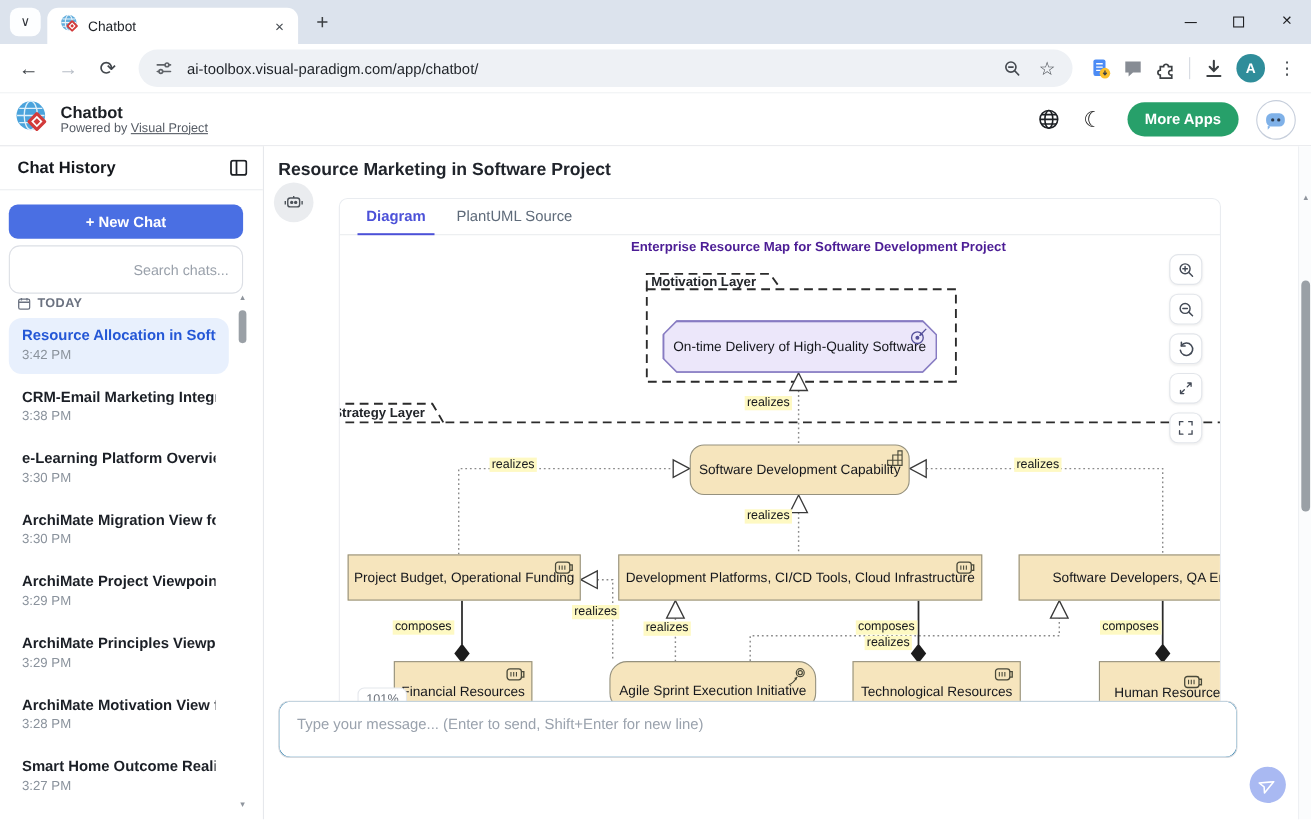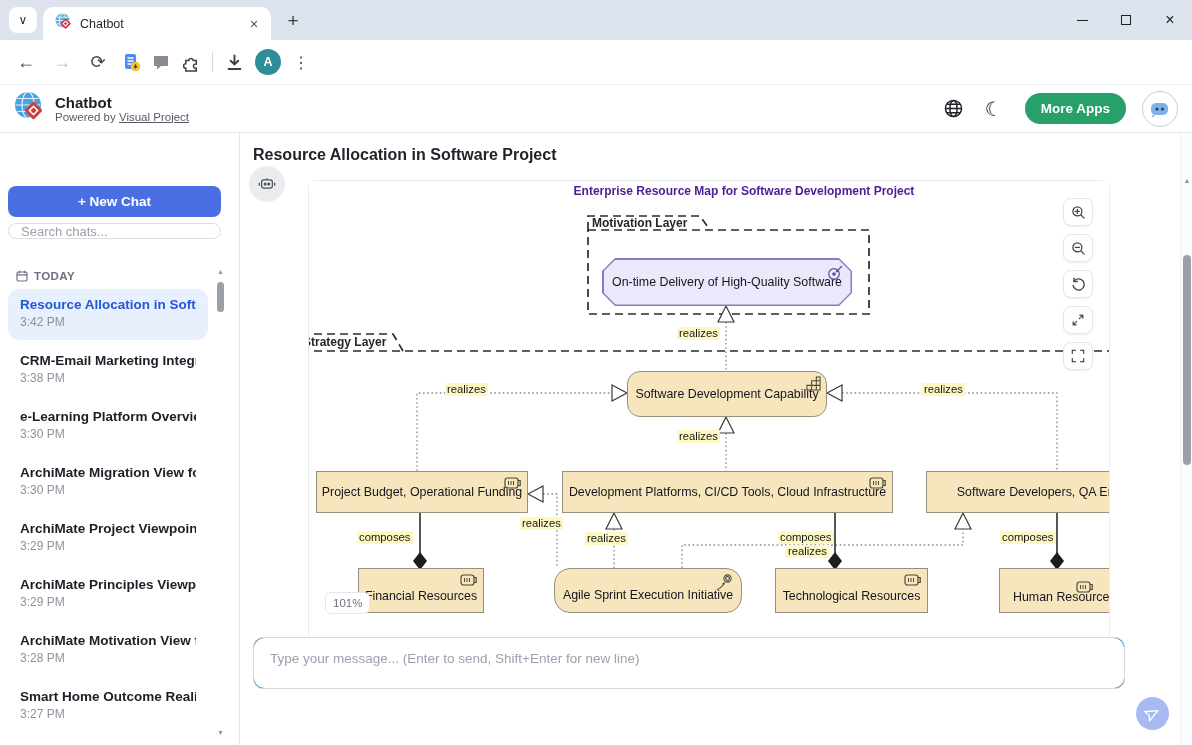--- a/index.html
+++ b/index.html
@@ -34,21 +34,21 @@
   .ah-ic { width:30px; display:flex; align-items:center; justify-content:center; font-size:17px; color:#222; cursor:pointer;}
   .more-apps { background:#27a06a; color:#fff; font-size:13.5px; font-weight:bold; border:none; border-radius:999px; padding:8px 16px; cursor:pointer; margin:0 6px;}
   .bot-badge { width:36px; height:36px; border-radius:50%; border:1.5px solid #c6cedb; display:flex; align-items:center; justify-content:center; cursor:pointer;}
   
   .content { display:flex; height:612px; }
   .sidebar { width:240px; border-right:1px solid #e6e8ec; position:relative; flex:none;}
   .sb-head { height:40px; display:flex; align-items:center; justify-content:space-between; padding:0 14px 0 16px; border-bottom:1px solid #eceef1;}
   .sb-title { font-size:15px; font-weight:bold; color:#15181d;}
   .panel-btn { cursor:pointer; display:flex; }
   .new-chat { position:absolute; left:8px; top:53px; width:213px; height:31px; background:#4a6fe3; border:none; border-radius:8px; color:#fff; font-size:13.5px; font-weight:bold; cursor:pointer;}
-  .search { position:absolute; left:8px; top:90px; width:213px; height:16px; border:1px solid #dcdfe5; border-radius:10px; padding:0 12px; font-size:13px; color:#333; font-family:"Liberation Sans",sans-serif;}
+  .search { position:absolute; left:8px; top:90px; width:213px; height:44px; border:1px solid #dcdfe5; border-radius:10px; padding:0 12px; font-size:13px; color:#333; font-family:"Liberation Sans",sans-serif;text-align:right;}
   .search::placeholder { color:#9aa1ab; }
   .today-row { position:absolute; left:16px; top:137px; display:flex; align-items:center; gap:6px; color:#6b7280; font-size:11.5px; font-weight:bold; letter-spacing:.4px;}
   .chatlist { position:absolute; left:0; top:156px; width:228px; }
   .chat-item { margin:0 0 5px 8px; width:200px; padding:8px 12px; border-radius:12px; cursor:pointer; height:51px;}
   .chat-item .ci-title { font-size:13.5px; font-weight:bold; color:#1b1f26; white-space:nowrap; overflow:hidden;}
   .chat-item .ci-time { font-size:12px; color:#8a929c; margin-top:3px;}
   .chat-item.active { background:#e8f0fd; }
   .chat-item.active .ci-title { color:#2457d6; }
   .sb-scroll { position:absolute; right:13px; top:135px; width:11px; height:472px;}
   .sb-up,.sb-down{ position:absolute; left:0; width:11px; font-size:7px; color:#8f959d; text-align:center;}
@@ -118,20 +118,38 @@
     <div class="win-btn">
         <span style="font-size:16px;">×</span>
       </div>
   </div>
 </div>
 
 <div class="toolbar">
   <span class="nav-ic">←</span>
   <span class="nav-ic dim">→</span>
   <span class="nav-ic">⟳</span>
+  <div class="urlbar">
+    <span class="pill-ic">
+      <svg width="16" height="16" viewBox="0 0 16 16" fill="none" stroke="#5f6368" stroke-width="1.5" stroke-linecap="round">
+          <path d="M2 5 h7 M12.5 5 h1.5"></path>
+          <circle cx="10.8" cy="5" r="1.7"></circle>
+          <path d="M2 11 h1.5 M7 11 h7"></path>
+          <circle cx="5.2" cy="11" r="1.7"></circle>
+        </svg>
+    </span>
+    <span class="url-text">ai-toolbox.visual-paradigm.com/app/chatbot/</span>
+    <span class="pill-ic">
+      <svg width="17" height="17" viewBox="0 0 17 17" fill="none" stroke="#454a50" stroke-width="1.5" stroke-linecap="round">
+          <circle cx="7" cy="7" r="4.6"></circle>
+          <path d="M10.5 10.5 L14 14 M5 7 h4"></path>
+        </svg>
+    </span>
+    <span class="pill-ic" style="font-size:17px;">☆</span>
+  </div>
   <span class="ext-ic">
     <svg width="19" height="19" viewBox="0 0 19 19">
         <rect x="3" y="1" width="11" height="15" rx="2" fill="#4b8bf5"></rect>
         <path d="M5.5 5 h6 M5.5 8 h6 M5.5 11 h4" stroke="#fff" stroke-width="1.3"></path>
         <circle cx="13.5" cy="13.5" r="4.8" fill="#fbc02d"></circle>
         <path d="M13.5 11.2 v3.4 M11.9 13.2 l1.6 1.7 1.6 -1.7" stroke="#3c4043" stroke-width="1.2" fill="none"></path>
       </svg>
   </span>
   <span class="ext-ic">
     <svg width="18" height="18" viewBox="0 0 18 18">
@@ -183,20 +201,30 @@
         <path d="M7 18 l-2.5 3 v-3.5 z" fill="#7fb1e8"></path>
         <circle cx="9" cy="12" r="1.5" fill="#2b3a4d"></circle>
         <circle cx="14.5" cy="12" r="1.5" fill="#2b3a4d"></circle>
       </svg>
   </span>
 </div>
 
 <div class="content">
 
   <div class="sidebar">
+    <div class="sb-head">
+      <span class="sb-title">Chat History</span>
+      <span class="panel-btn">
+        <svg width="16" height="15" viewBox="0 0 16 15" fill="none" stroke="#1d2025" stroke-width="1.6">
+            <rect x="1" y="1" width="14" height="13" rx="2"></rect>
+            <path d="M6 1 v13"></path>
+            <rect x="1.8" y="1.8" width="3.4" height="11.4" fill="#1d2025" stroke="none" opacity="0"></rect>
+          </svg>
+      </span>
+    </div>
     <button class="new-chat">+   New Chat</button>
     <input class="search" placeholder="Search chats..." style="">
     <div class="today-row">
       <svg width="12" height="12" viewBox="0 0 12 12" fill="none" stroke="#6b7280" stroke-width="1.2">
           <rect x="1" y="2" width="10" height="9" rx="1.5"></rect>
           <path d="M1 4.8 h10 M3.5 .8 v2.4 M8.5 .8 v2.4"></path>
         </svg>
       <span>TODAY</span>
     </div>
     <div class="chatlist">
@@ -234,32 +262,36 @@
       </div>
     </div>
     <div class="sb-scroll">
       <span class="sb-up" style="top:0;">▲</span>
       <span class="sb-thumb"></span>
       <span class="sb-down" style="bottom:4px;">▼</span>
     </div>
   </div>
 
   <div class="main">
-    <div class="page-title">Resource Allocation in Software Project</div>
+    <div class="page-title">Resource Marketing in Software Project</div>
 
     <div class="msg-avatar">
       <svg width="18" height="16" viewBox="0 0 20 17" fill="none" stroke="#4c5259" stroke-width="1.4">
           <rect x="4" y="4" width="12" height="9" rx="2.5"></rect>
           <circle cx="8" cy="8.5" r="1" fill="#4c5259"></circle>
           <circle cx="12" cy="8.5" r="1" fill="#4c5259"></circle>
           <path d="M1.5 7 v3.5 M18.5 7 v3.5 M10 4 v-2"></path>
         </svg>
     </div>
 
     <div class="card">
+      <div class="tabsrow">
+        <span class="tab-btn active">Diagram</span>
+        <span class="tab-btn">PlantUML Source</span>
+      </div>
       <div class="viewport">
         <div class="dg-title">Enterprise Resource Map for Software Development Project</div>
 
         <svg class="wires" width="801" height="441" viewBox="0 0 801 441">
 
           <rect class="grp" x="279" y="49" width="281" height="84"></rect>
           <path class="grp" d="M279 49 V35 H391 L401 49"></path>
           <path class="grp" d="M-8 170 H801"></path>
           <path class="grp" d="M-8 153 H84 L94 170"></path>
 

